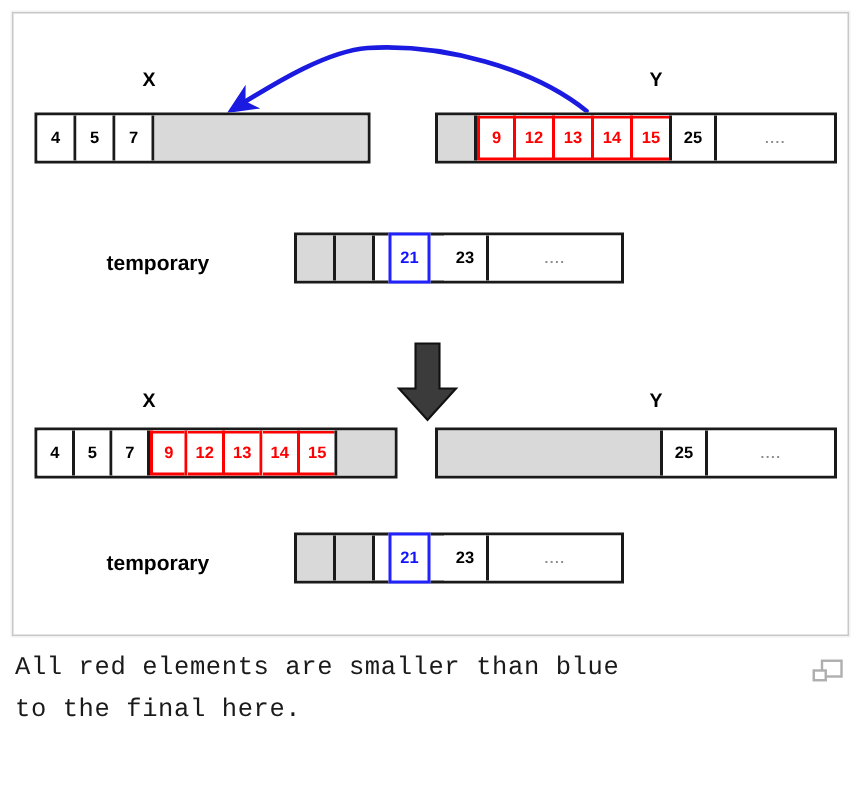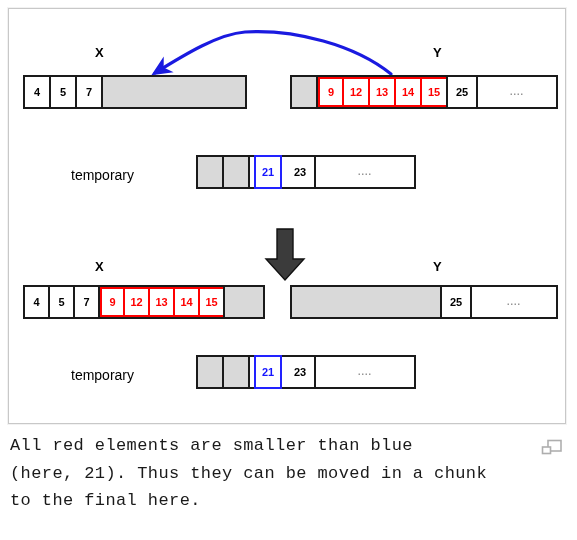--- a/index.html
+++ b/index.html
@@ -47,36 +47,36 @@
   .cell.gray { background: #d9d9d9; color: transparent; }
   .cell.red  { color: #ff0000; border-right: 2px solid #ff0000; }
   .cell.red-first { border-left: 2px solid #ff0000; }
   .cell.red-last  { border-right: 2px solid #1a1a1a; }
   .cell.redtop {
     box-shadow: inset 0 2px 0 0 #ff0000, inset 0 -2px 0 0 #ff0000;
   }
   .cell.blue {
     color: #1414ff;
     border: 2px solid #2222ff;
-    margin: -2px 4px;
+    margin: -2px 9px;
   }
   .cell.dots { color: #8a8a8a; font-size: 9px; letter-spacing: 1px; font-weight: bold; }
 
   
   .arr-label {
     position: absolute;
     font-size: 13px;
     font-weight: bold;
     color: #000;
     font-family: "Liberation Sans", sans-serif;
   }
   .temp-label {
     position: absolute;
     font-size: 14px;
-    font-weight: normal;
+    font-weight: bold;
     color: #000;
   }
 
   
   #curve-arrow { position: absolute; left: 110px; top: 18px; }
   #down-arrow  { position: absolute; left: 255px; top: 218px; }
 
   
   #caption {
     position: absolute;
@@ -174,21 +174,20 @@
       <div class="cell gray" style="width:26px;"></div>
       <div class="cell blue" style="width:28px;">21</div>
       <div class="cell" style="width:30px;">23</div>
       <div class="cell dots" style="flex:1;">....</div>
     </div>
 
   </div>
 
   <div id="caption">
     <div>All red elements are smaller than blue</div>
-    <div>(here, 21). Thus they can be moved in a chunk</div>
     <div>to the final here.</div>
   </div>
 
   <svg id="expand-icon" viewBox="0 0 22 20">
     <rect x="7" y="2.5" width="13" height="10.5" fill="none" stroke="#6d6d6d" stroke-width="1.6"></rect>
     <rect x="1.5" y="9" width="8" height="6.5" fill="#ffffff" stroke="#6d6d6d" stroke-width="1.6"></rect>
   </svg>
 
 </div>
 

